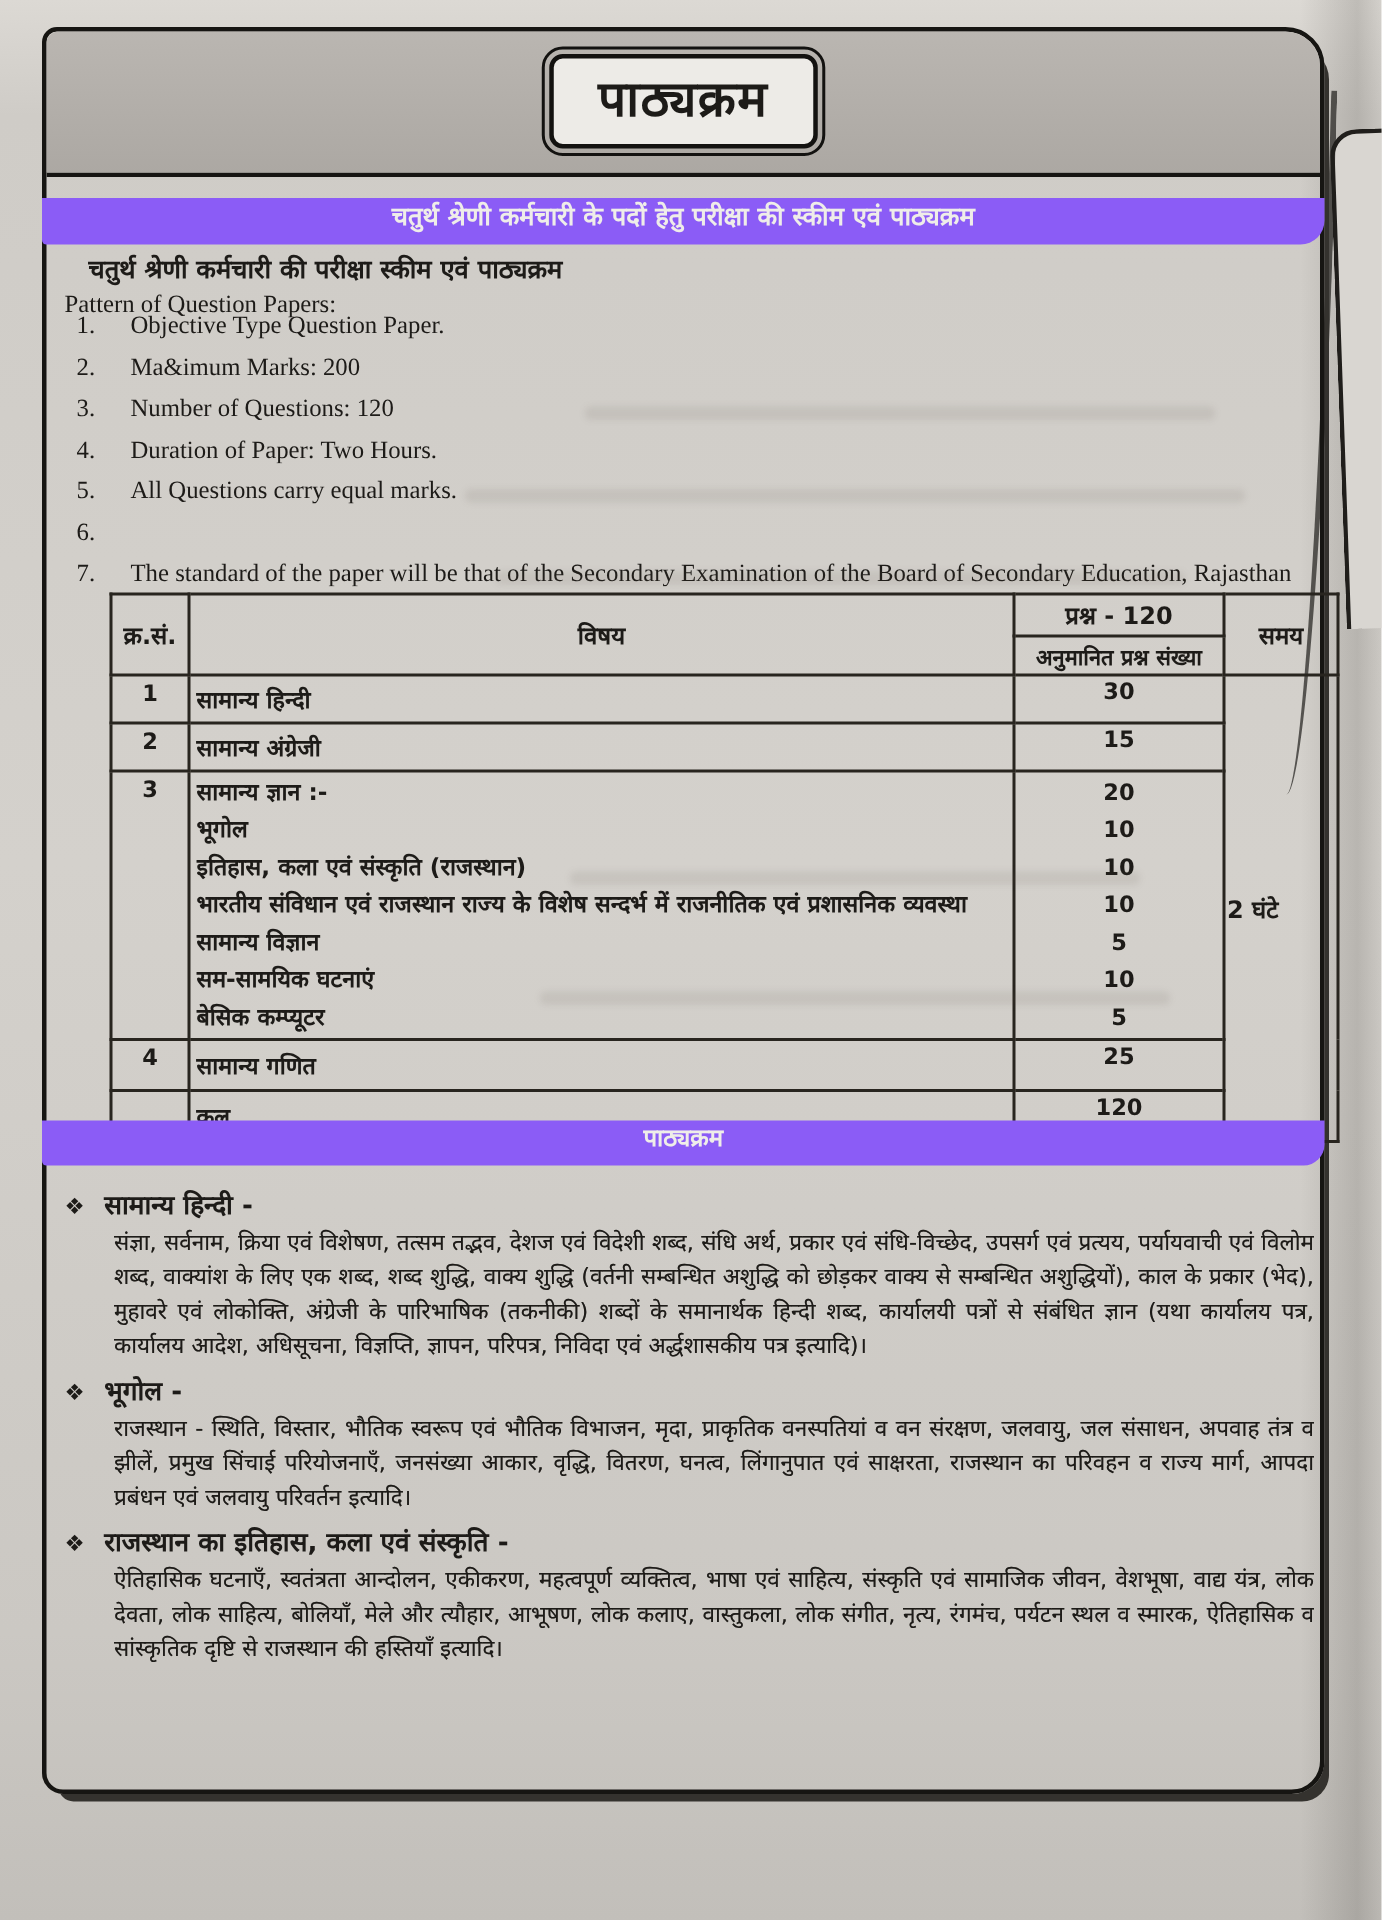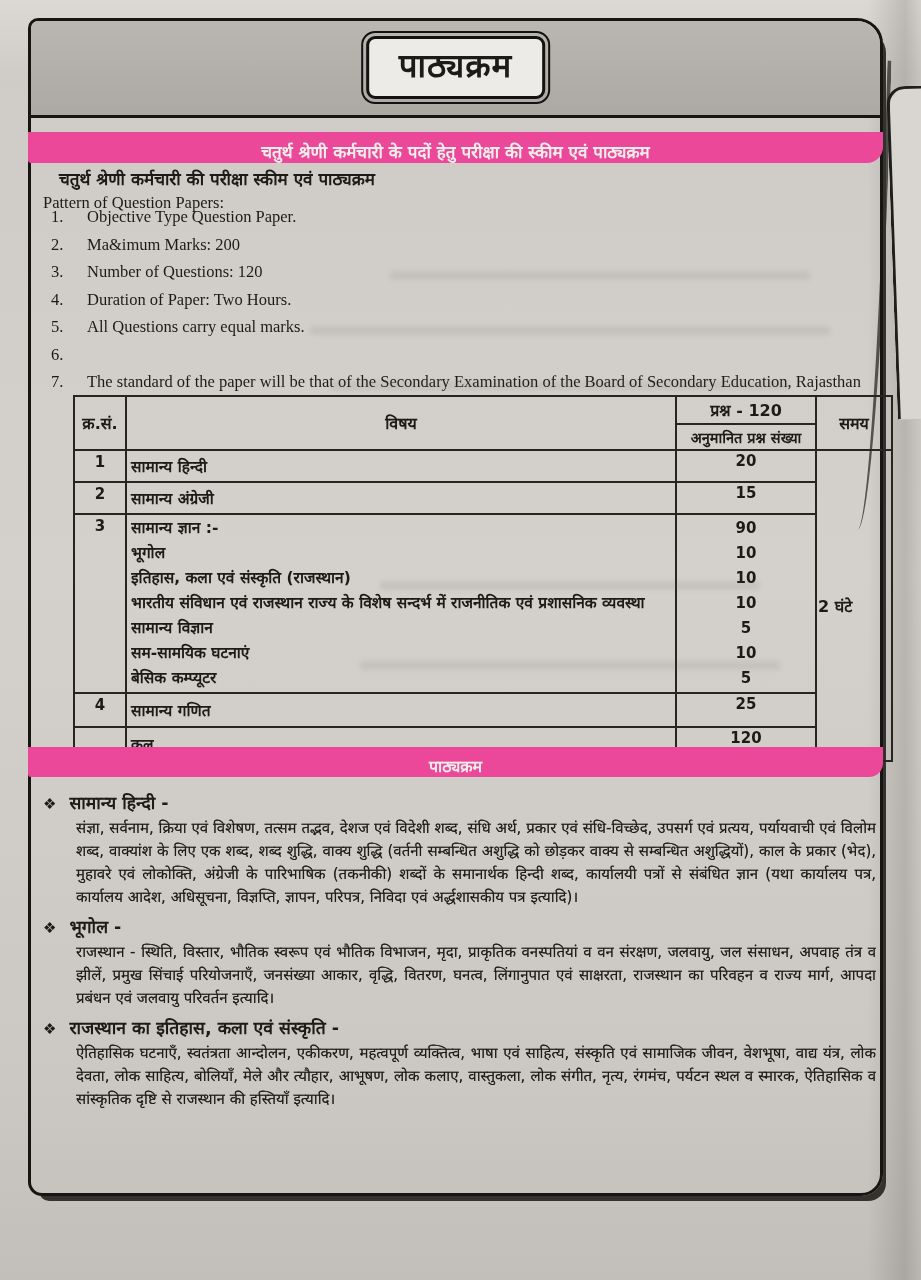--- a/index.html
+++ b/index.html
@@ -24,22 +24,22 @@
     border:3px solid #161512;border-radius:10px 26px 22px 14px;
     box-shadow:7px 9px 0 -4px #34322e;}
 
   .band{position:absolute;top:0;left:0;right:0;height:94px;
     background:linear-gradient(180deg,#bab6b1 0%,#aca8a3 100%);
     border-bottom:3px solid #161512;border-radius:8px 23px 0 0;}
   .title-box{position:absolute;top:15px;left:50%;transform:translateX(-50%);
     background:#edebe7;border:3px solid #131210;outline:2px solid #131210;outline-offset:3px;
     border-radius:9px;padding:3px 30px 9px;font-size:33px;font-weight:700;letter-spacing:1px;white-space:nowrap;}
 
-  .bar{position:absolute;left:-3px;right:-3px;background:#ec4899;color:#efede9;
-    display:flex;align-items:flex-end;justify-content:center;font-weight:700;}
+  .bar{position:absolute;left:-3px;right:-3px;background:#8b5cf6;color:#efede9;
+    display:flex;align-items:flex-start;justify-content:center;font-weight:700;}
   .bar1{top:111px;height:31px;font-size:17px;border-radius:0 0 16px 3px;}
   .bar2{top:726px;height:30px;font-size:16px;border-radius:0 0 14px 3px;}
 
   .subheading{position:absolute;top:146px;left:28px;font-size:17px;font-weight:700;white-space:nowrap;}
   .pattern-heading{position:absolute;top:172px;left:12px;font-size:16.5px;
     font-family:"Liberation Serif",serif;white-space:nowrap;}
   .pattern-list{position:absolute;top:186px;left:12px;right:2px;}
   .pattern-item{display:flex;white-space:nowrap;overflow:hidden;
     font-family:"Liberation Serif",serif;font-size:16.5px;line-height:19px;margin-bottom:8.5px;}
   .pattern-item .num{width:36px;flex:none;padding-left:8px;}
@@ -134,41 +134,41 @@
           <th rowspan="2">विषय</th>
           <th>प्रश्न - 120</th>
           <th rowspan="2">समय</th>
         </tr>
         <tr>
           <th class="th-sub">अनुमानित प्रश्न संख्या</th>
         </tr>
         <tr class="r-small">
           <td class="sno">1</td>
           <td class="subject">सामान्य हिन्दी</td>
-          <td class="count">20</td>
+          <td class="count">30</td>
           <td class="time" rowspan="5">2 घंटे</td>
         </tr>
         <tr class="r-small">
           <td class="sno">2</td>
           <td class="subject">सामान्य अंग्रेजी</td>
           <td class="count">15</td>
         </tr>
         <tr>
           <td class="sno">3</td>
           <td class="subject">
             <div class="subline">सामान्य ज्ञान :-</div>
             <div class="subline">भूगोल</div>
             <div class="subline">इतिहास, कला एवं संस्कृति (राजस्थान)</div>
             <div class="subline">भारतीय संविधान एवं राजस्थान राज्य के विशेष सन्दर्भ में राजनीतिक एवं प्रशासनिक व्यवस्था</div>
             <div class="subline">सामान्य विज्ञान</div>
             <div class="subline">सम-सामयिक घटनाएं</div>
             <div class="subline">बेसिक कम्प्यूटर</div>
           </td>
           <td class="count">
-            <div class="subline">90</div>
+            <div class="subline">20</div>
             <div class="subline">10</div>
             <div class="subline">10</div>
             <div class="subline">10</div>
             <div class="subline">5</div>
             <div class="subline">10</div>
             <div class="subline">5</div>
           </td>
         </tr>
         <tr class="r-mid">
           <td class="sno">4</td>

